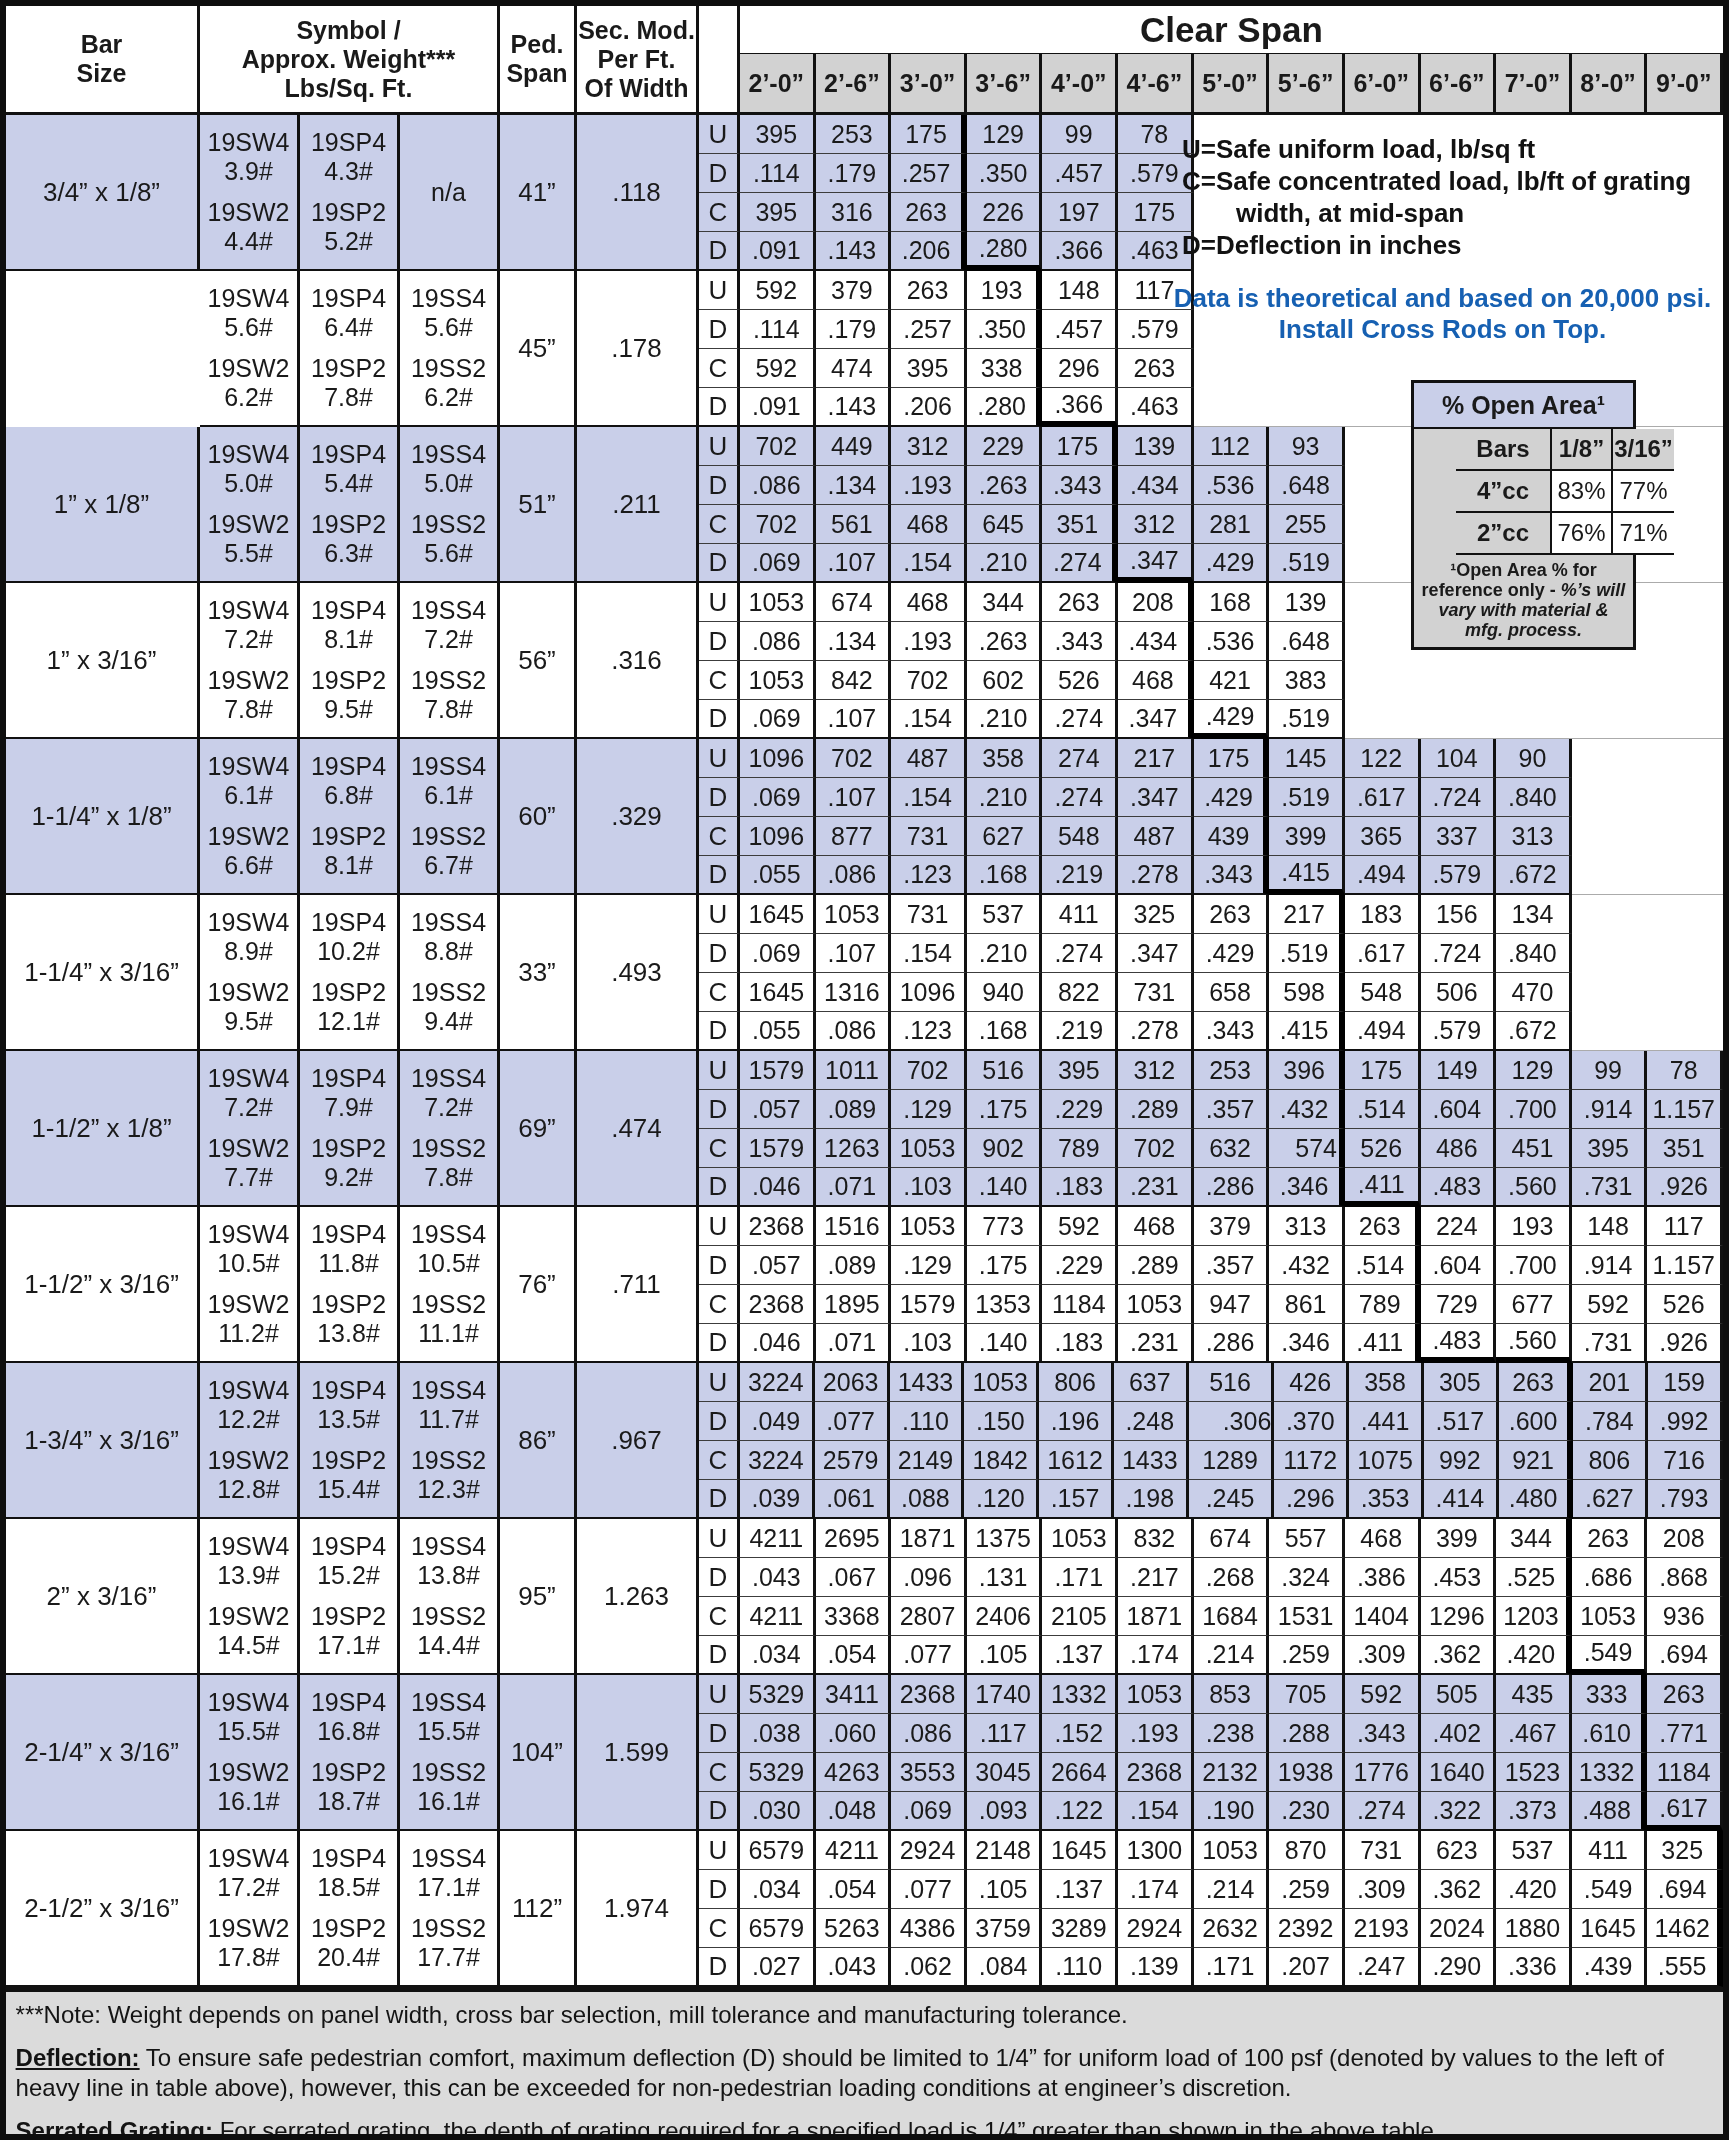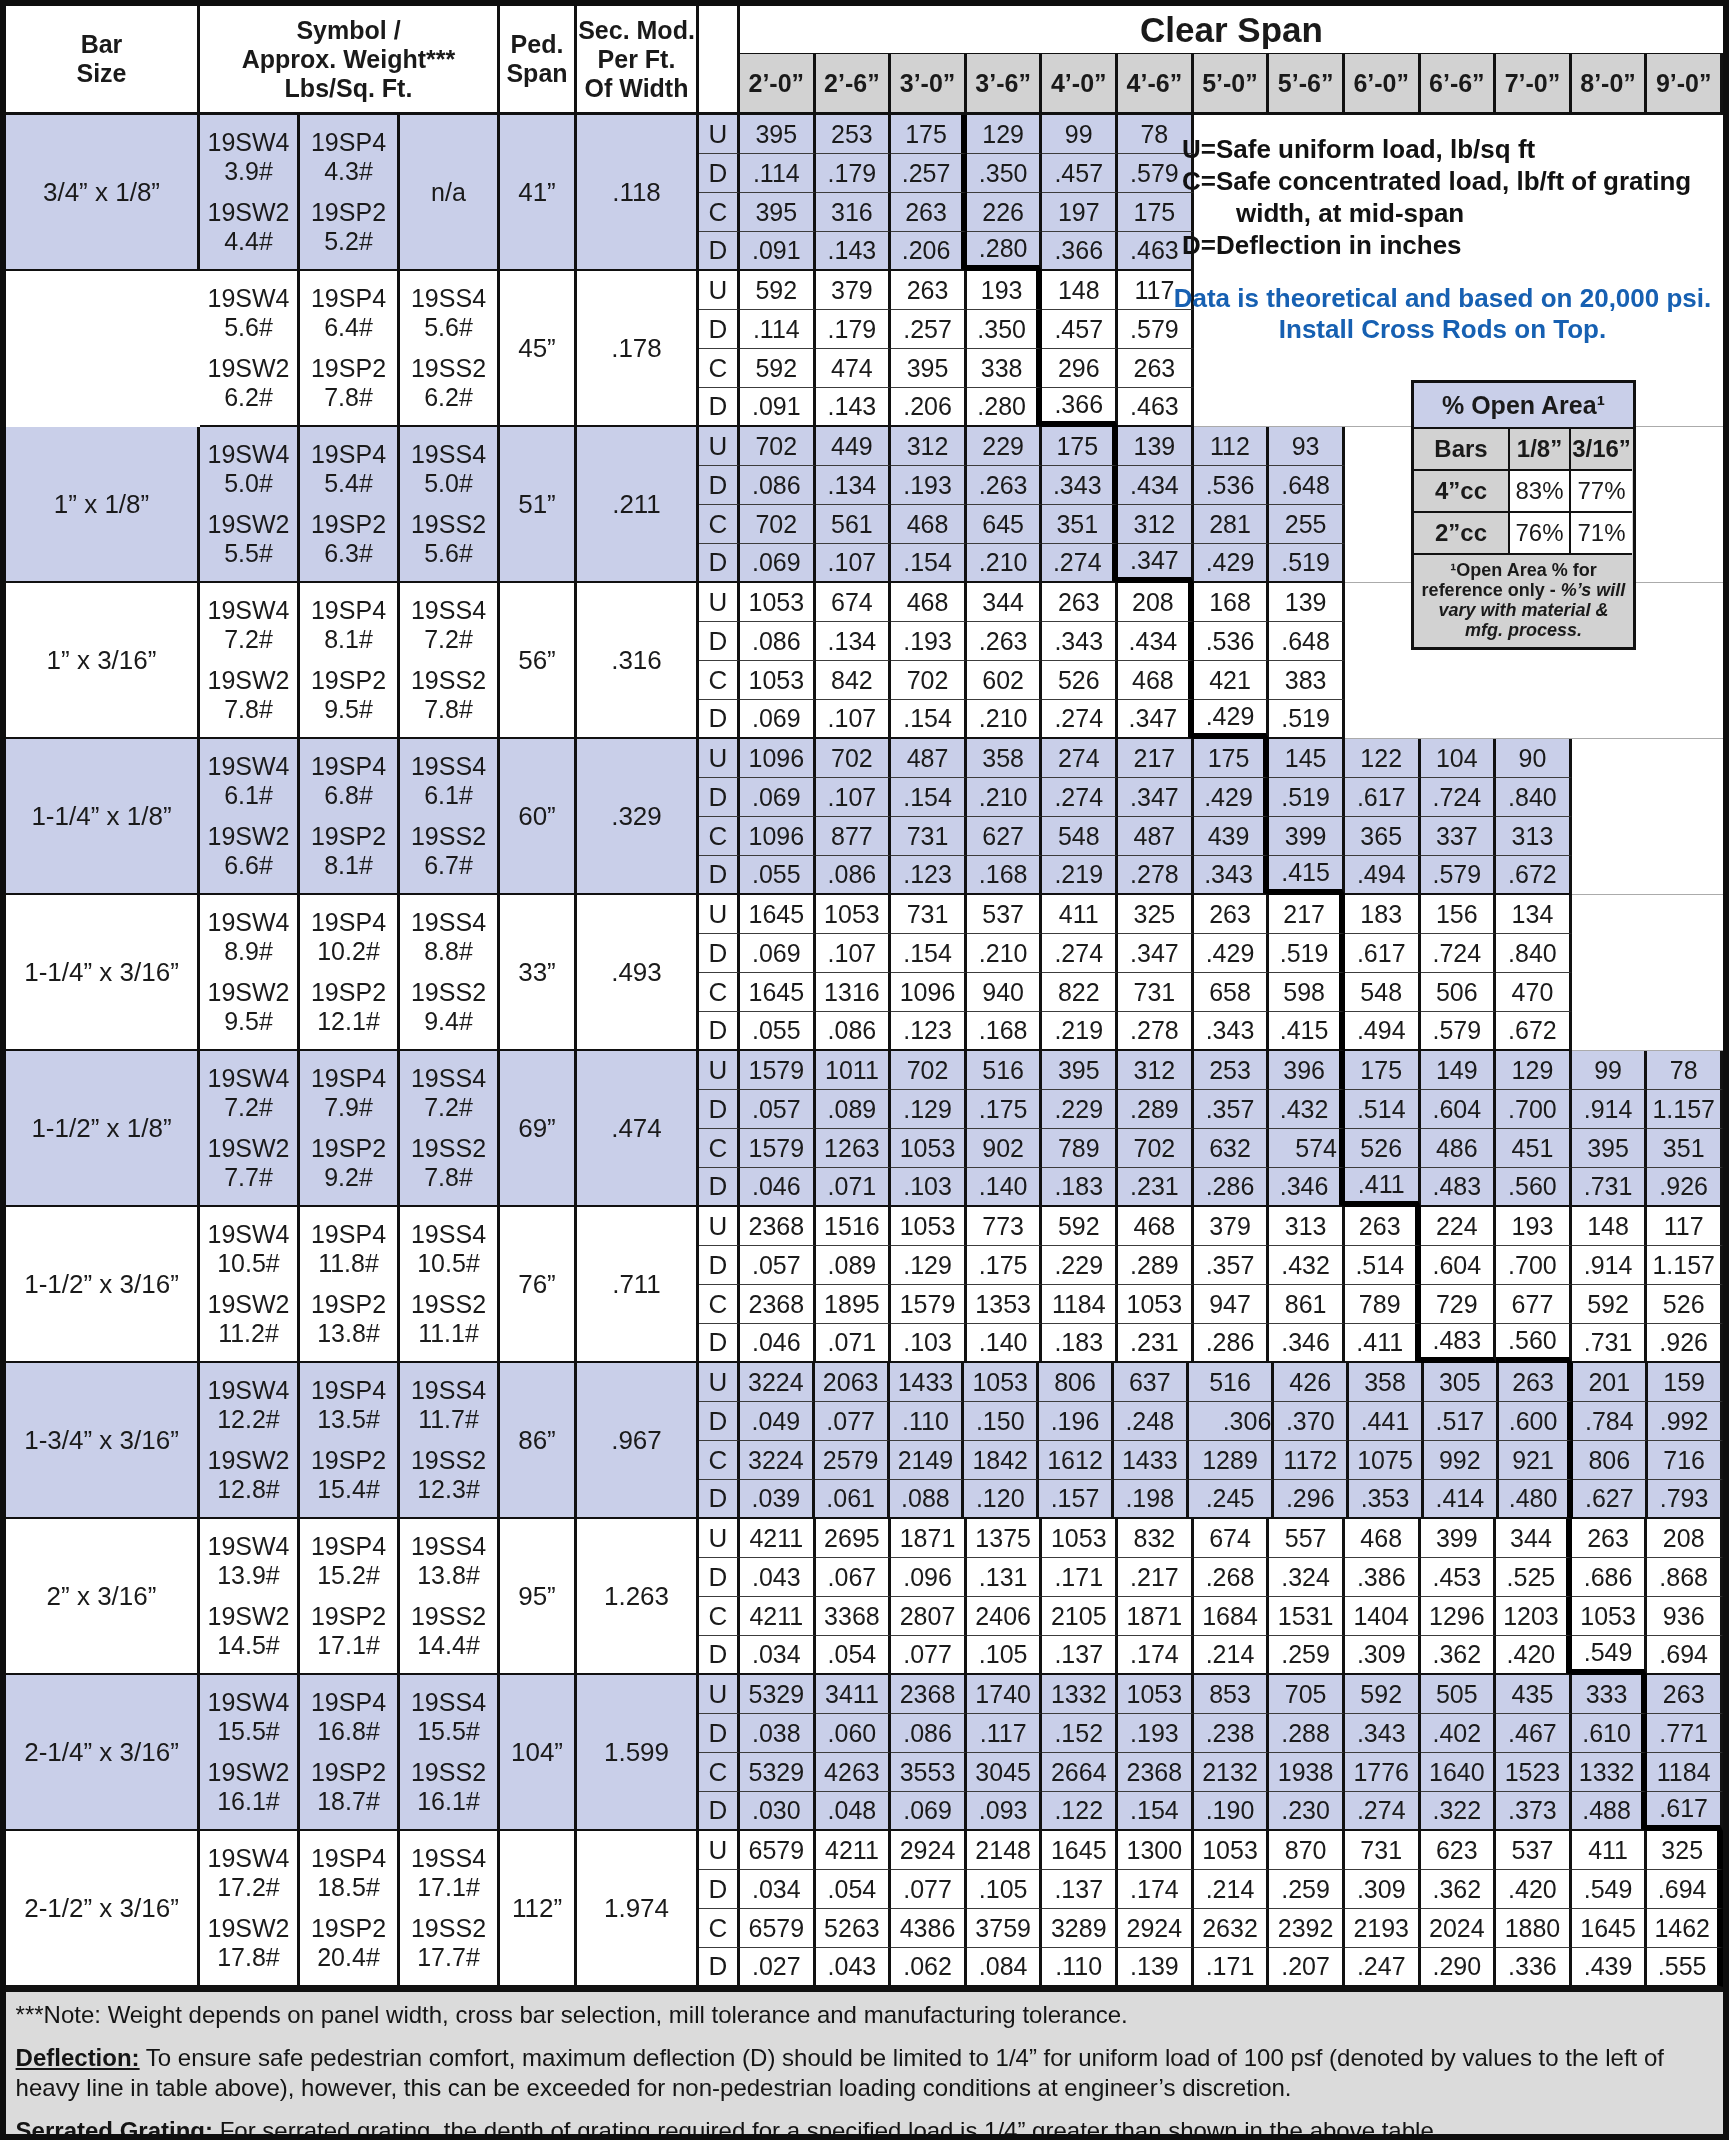--- a/index.html
+++ b/index.html
@@ -66,21 +66,21 @@
     font-weight:bold;font-size:26px;line-height:31px;color:#1660b2;
   }
   .openarea{
     position:absolute;left:1405px;top:374px;width:225px;
     border:3.8px solid #111;background:#d2d2d2;box-sizing:border-box;
   }
   .oa-title{
     background:#c9cfe9;font-weight:bold;font-size:25px;text-align:center;
     padding:7.7px 0;border-bottom:2.9px solid #111;
   }
-  .oa-grid{display:grid;grid-template-columns:96px 61px 61px;}
+  .oa-grid{display:grid;grid-template-columns:96px 61px 61px;padding-left:42px;}
   .oa-cell{
     box-sizing:border-box;display:flex;align-items:center;justify-content:center;
     font-weight:bold;font-size:24px;background:#d2d2d2;
     border-right:2.9px solid #111;border-bottom:2.9px solid #111;height:42px;
   }
   .oa-cell.val{background:#fff;font-weight:normal;}
   .oa-cell:nth-child(3n){border-right:none;}
   .oa-foot{
     padding:4.8px 5.8px 6.7px 5.8px;text-align:center;font-size:18px;line-height:20px;
     background:#d2d2d2;

